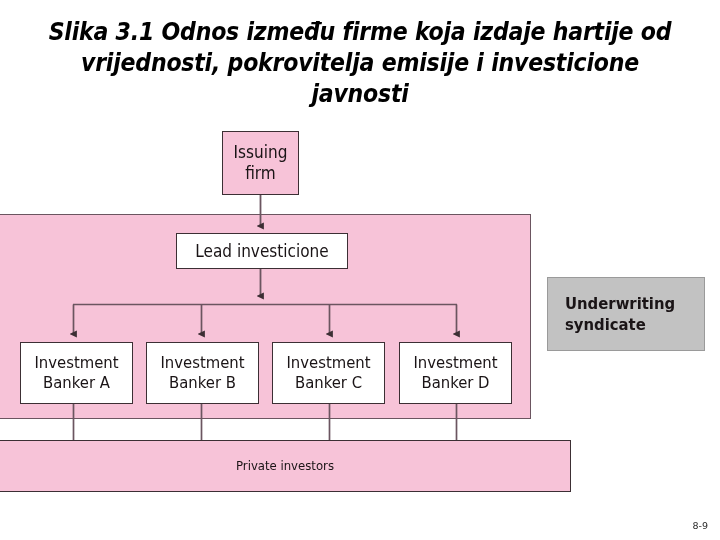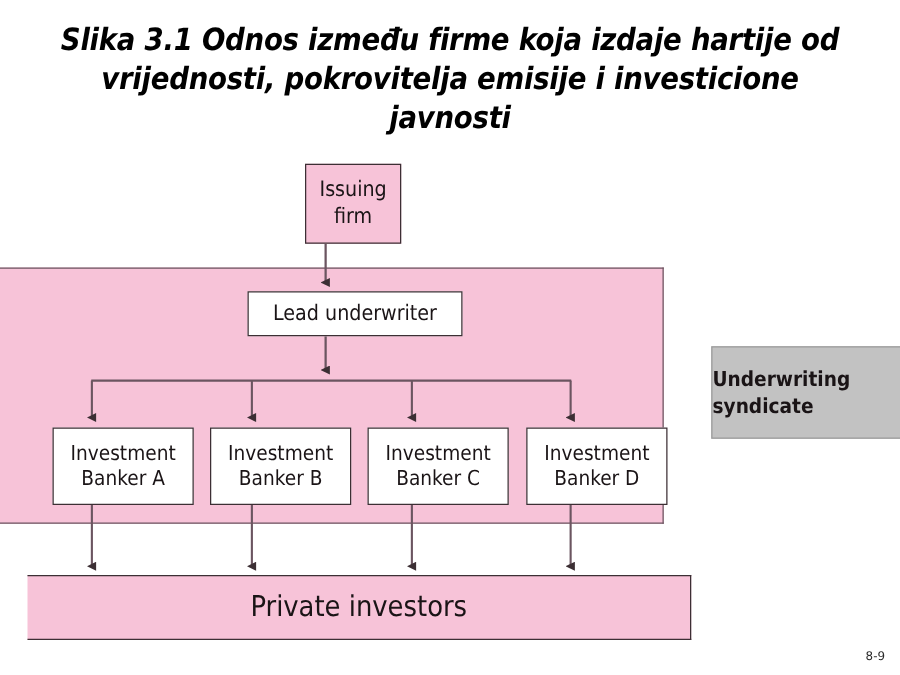--- a/index.html
+++ b/index.html
@@ -46,21 +46,20 @@
     box-sizing: border-box;
     display: flex;
     align-items: center;
     justify-content: center;
     text-align: center;
     color: #1a1416;
     font-family: "DejaVu Sans Condensed", "Liberation Sans", sans-serif;
     font-size: 16.5px;
     line-height: 20px;
     white-space: pre-line;
-    margin-left: 22px;
   }
 
   
   #syndicate-panel {
     position: absolute;
     left: 0px;
     top: 214px;
     width: 531px;
     height: 205px;
     background: #f7c3d8;
@@ -99,38 +98,38 @@
     font-size: 16.5px;
     line-height: 20px;
   }
   #banker-a { left: 20px; }
   #banker-b { left: 146px; }
   #banker-c { left: 272px; }
   #banker-d { left: 399px; }
 
   #private-investors {
     left: 0px;
-    top: 460px;
-    width: 531px;
+    top: 440px;
+    width: 571px;
     height: 52px;
     background: #f7c3d8;
     border: 1.8px solid #3c2f34;
     border-left: none;
-    font-size: 23px;
+    font-size: 13px;
   }
 
   #underwriting-syndicate {
     left: 547px;
     top: 277px;
     width: 158px;
     height: 74px;
     background: #c2c2c2;
     border: 1px solid #9a9a9a;
     justify-content: flex-start;
-    padding-left: 0;
+    padding-left: 17px;
     font-weight: bold;
     font-size: 16.5px;
     line-height: 21px;
     text-align: left;
   }
 
   
   #connectors {
     position: absolute;
     left: 0;
@@ -181,21 +180,21 @@
 
     <line x1="73.5" y1="404" x2="73.5" y2="453" stroke="#6b5560" stroke-width="1.7" marker-end="url(#arrowhead)"></line>
     <line x1="201.5" y1="404" x2="201.5" y2="453" stroke="#6b5560" stroke-width="1.7" marker-end="url(#arrowhead)"></line>
     <line x1="329.5" y1="404" x2="329.5" y2="453" stroke="#6b5560" stroke-width="1.7" marker-end="url(#arrowhead)"></line>
     <line x1="456.5" y1="404" x2="456.5" y2="453" stroke="#6b5560" stroke-width="1.7" marker-end="url(#arrowhead)"></line>
   </svg>
 
   <div class="node" id="issuing-firm">Issuing
 firm</div>
 
-  <div class="node" id="lead-underwriter">Lead underwriter</div>
+  <div class="node" id="lead-underwriter">Lead investicione</div>
 
   <div class="node banker" id="banker-a">Investment
 Banker A</div>
   <div class="node banker" id="banker-b">Investment
 Banker B</div>
   <div class="node banker" id="banker-c">Investment
 Banker C</div>
   <div class="node banker" id="banker-d">Investment
 Banker D</div>
 

